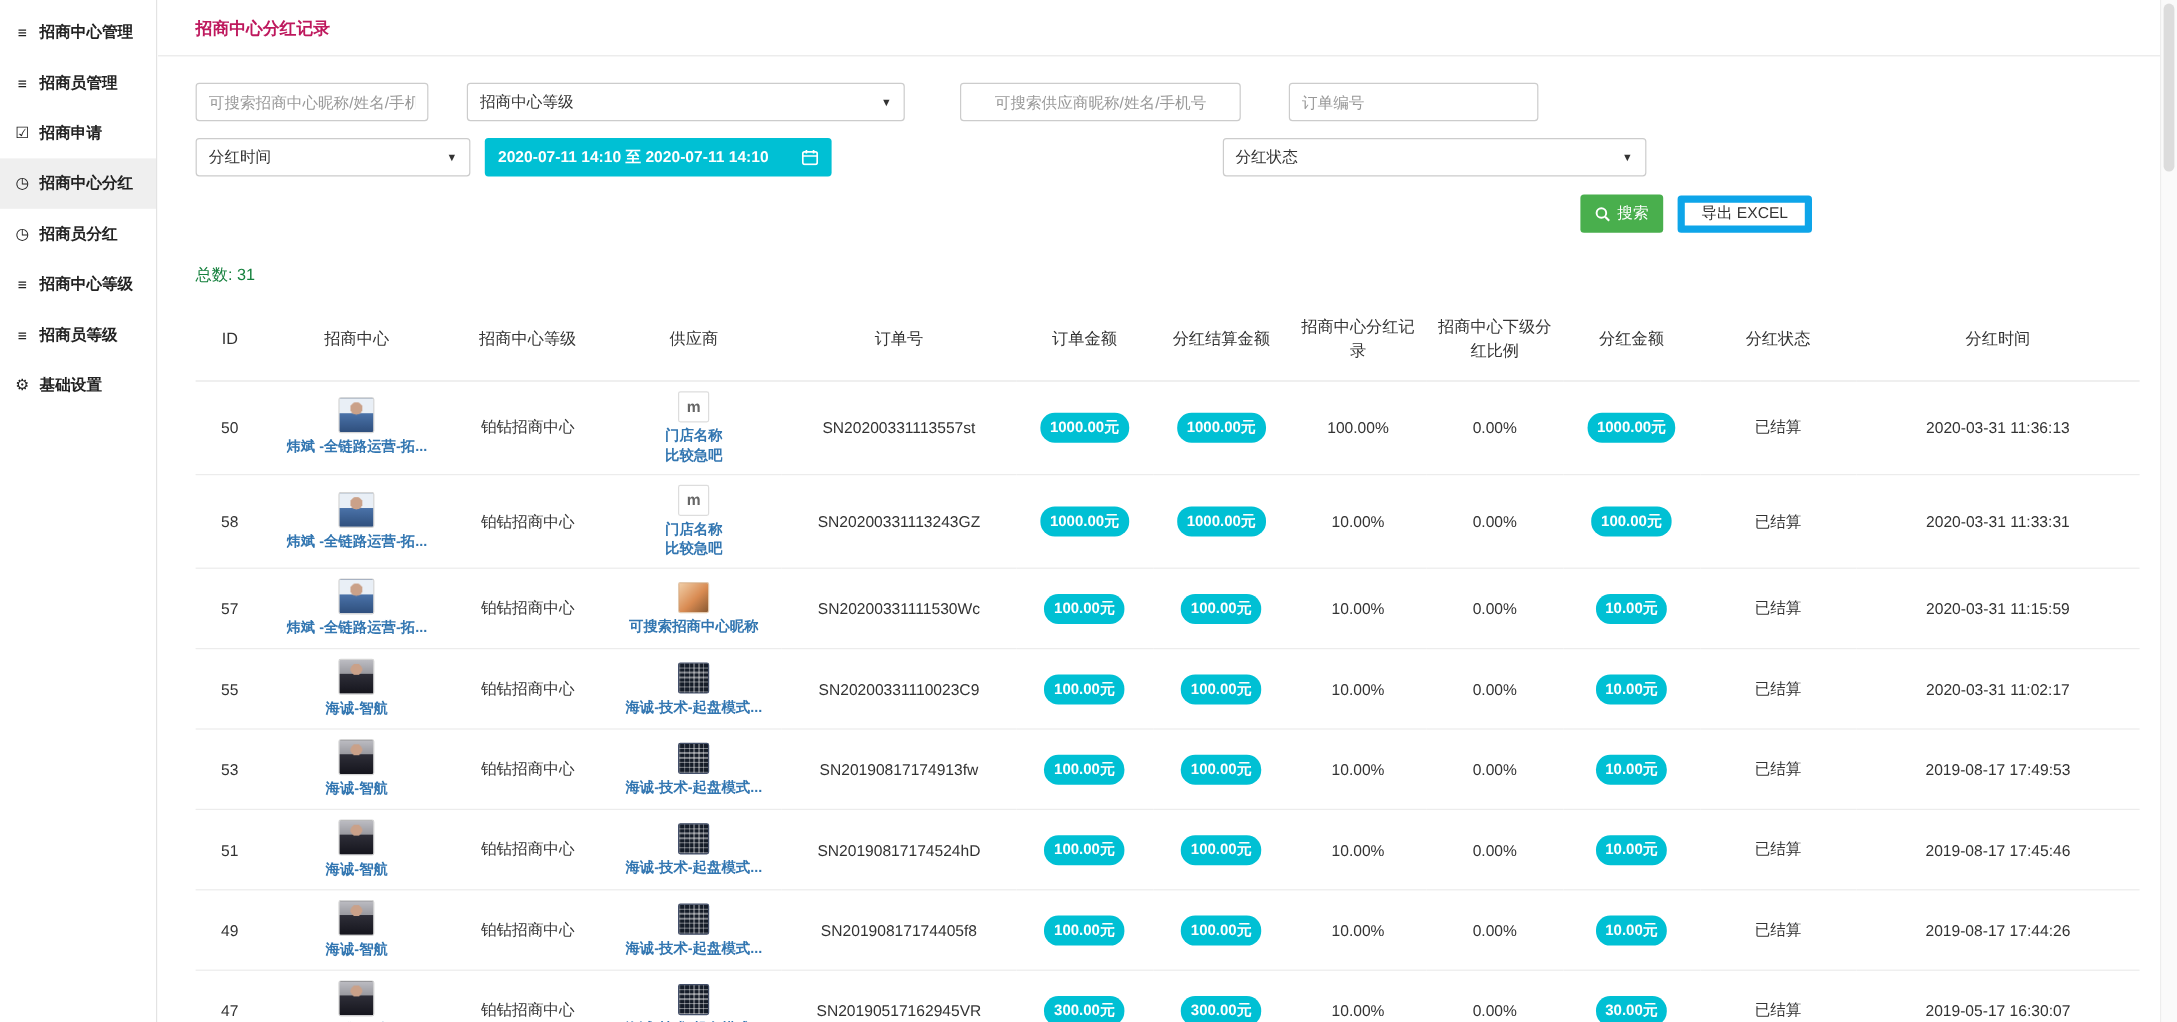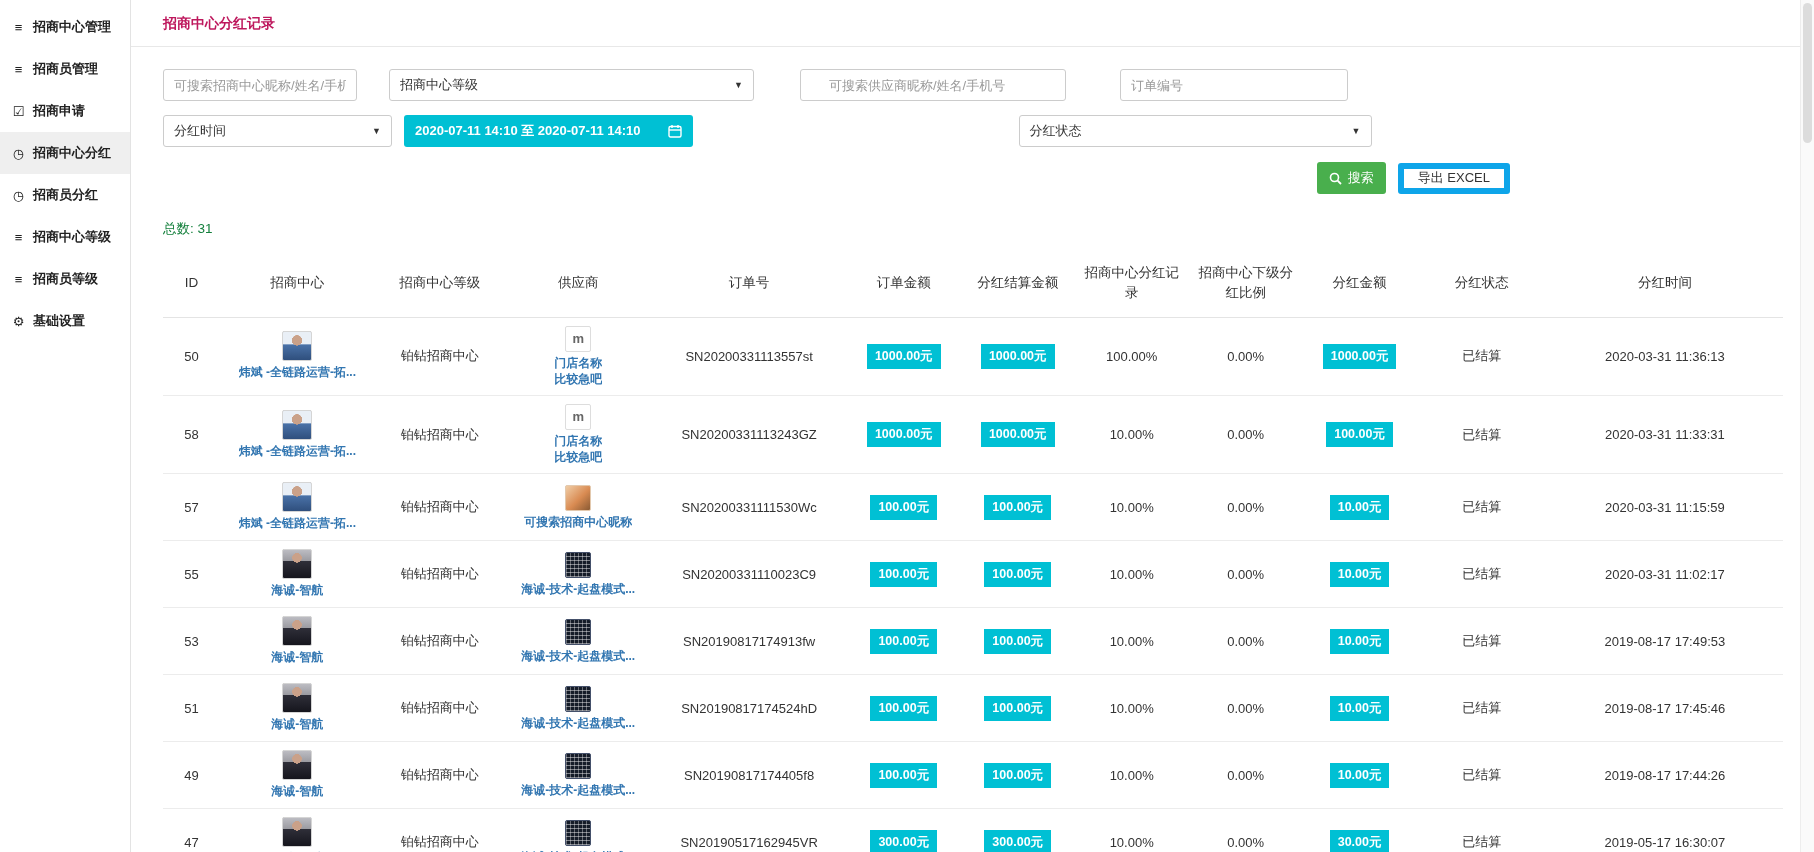--- a/index.html
+++ b/index.html
@@ -24,22 +24,22 @@
   .frow2 { margin-top:14px; }
   .text-input { height:32px; border:1px solid #ccc; border-radius:3px; padding:0 10px;
     font-size:13px; color:#333; outline:none; font-family:inherit; background:#fff; }
   .text-input::placeholder { color:#999; }
   .select-box { height:32px; border:1px solid #ccc; border-radius:3px; background:#fff;
     display:flex; align-items:center; justify-content:space-between; padding:0 10px;
     font-size:13px; color:#333; cursor:pointer; }
   .caret { font-size:9px; color:#333; margin-left:8px; }
   .f-center { width:194px; margin-right:32px; }
   .f-level  { width:365px; margin-right:46px; }
-  .f-supplier { width:266px; margin-right:54px;padding-left:28px; }
-  .f-order  { width:228px; }
+  .f-supplier { width:234px; margin-right:40px;padding-left:28px; }
+  .f-order  { width:208px; }
   .f-time   { width:229px; margin-right:12px; }
   .f-date   { margin-right:326px; }
   .f-status { width:353px; }
 
   .date-btn { height:32px; background:var(--accent-cyan); color:#fff; border:none;
     border-radius:3px; font-size:13px; font-weight:700; display:flex; align-items:center;
     gap:27px; padding:0 11px; cursor:pointer; font-family:inherit; }
 
   .btn-row { display:flex; justify-content:flex-end; align-items:center; gap:12px;
     margin-top:15px; padding-right:304px; }
@@ -52,21 +52,21 @@
   .total-row { padding:26px 0 0 32px; font-size:13.5px; color:#15803d; }
 
   
   .table-wrap { padding:12px 31px 0 32px; }
   table { width:100%; border-collapse:collapse; table-layout:fixed; }
   th { font-size:13.5px; font-weight:400; color:#333; padding:13px 4px; text-align:center;
     vertical-align:middle; border-bottom:1px solid #e4e4e4; line-height:1.5; }
   td { font-size:13px; color:#333; padding:8px 4px; text-align:center; vertical-align:middle;
     border-bottom:1px solid #ececec; }
   .badge { display:inline-block; background:var(--accent-cyan); color:#fff; font-weight:700;
-    font-size:12.5px; padding:4px 8px; border-radius:0; white-space:nowrap; }
+    font-size:12.5px; padding:4px 8px; border-radius:12px; white-space:nowrap; }
   .entity { display:flex; flex-direction:column; align-items:center; gap:3px; }
   .blue-link { color:var(--link-blue); font-size:12px; font-weight:700; text-decoration:none;
     cursor:pointer; max-width:140px; overflow:hidden; text-overflow:ellipsis; white-space:nowrap; }
   .supplier-name { white-space:pre-line; line-height:1.35; }
   .avatar { width:30px; height:30px; border:1px solid #d5d5d5; border-radius:2px; background:#eee; }
   .avatar-blue { background:
       radial-gradient(circle at 50% 30%, #caa189 21%, transparent 22%),
       linear-gradient(180deg,#e9eff6 0%,#e9eff6 44%,#4a72a8 45%,#2f4f7d 100%); }
   .avatar-dark { background:
       radial-gradient(circle at 50% 28%, #caa189 19%, transparent 20%),

